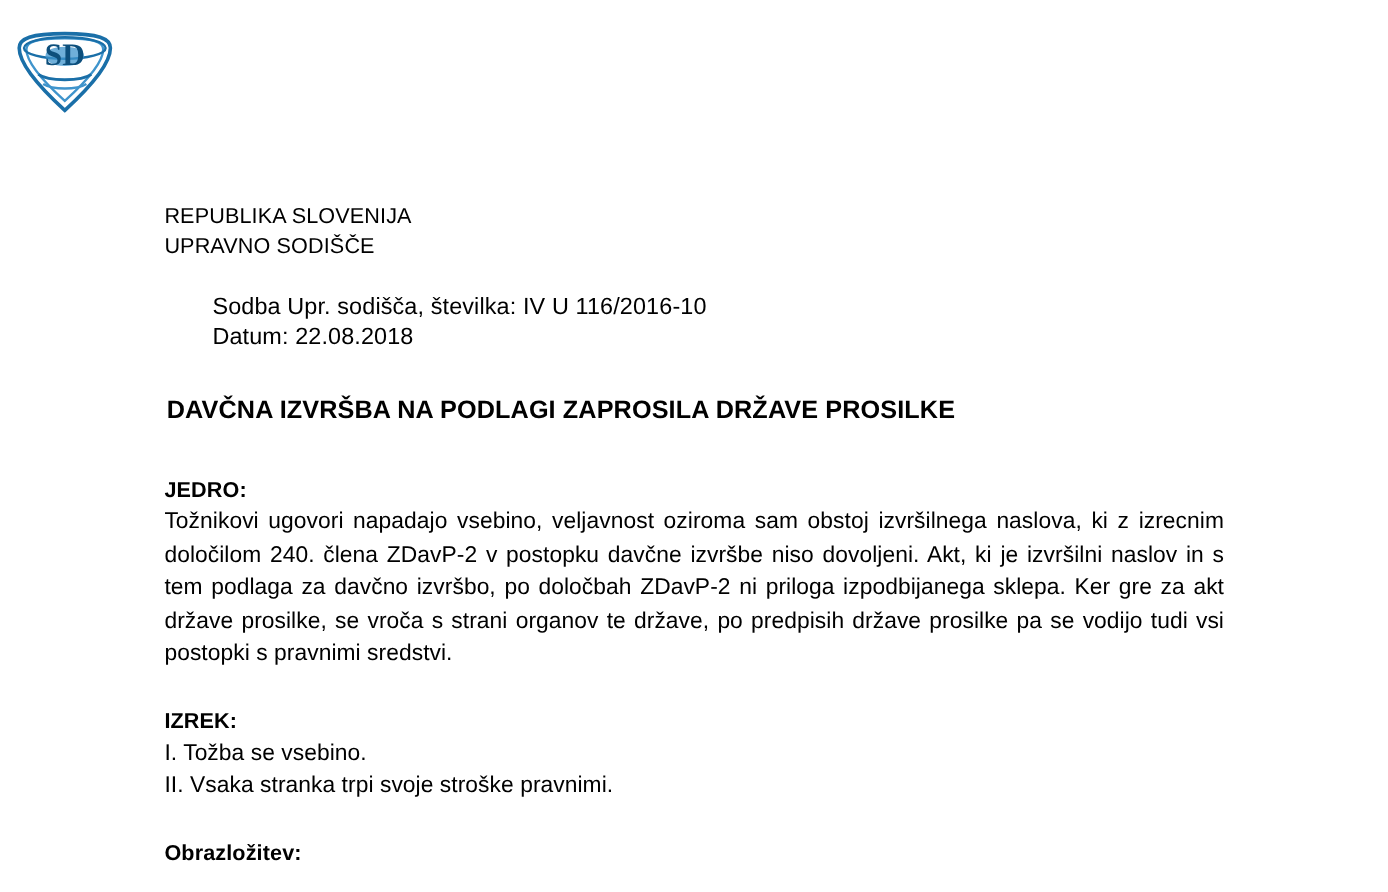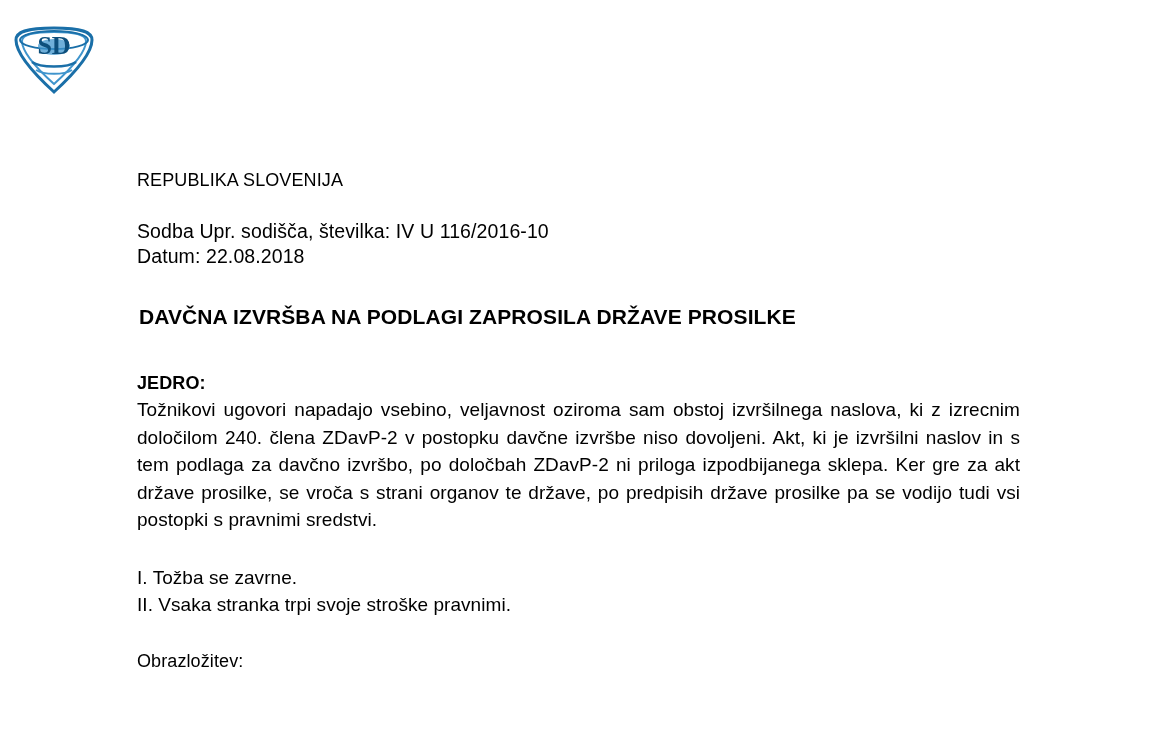--- a/index.html
+++ b/index.html
@@ -37,20 +37,21 @@
     font-size: 18px;
     line-height: 25px;
     letter-spacing: 0.1px;
   }
 
   .meta-block {
     margin-top: 26px;
     font-size: 19.5px;
     line-height: 25px;
     letter-spacing: 0.1px;
+    margin-left: 40px;
   }
 
   .doc-title {
     margin-top: 36px;
     font-size: 21px;
     font-weight: bold;
     text-align: left;
     letter-spacing: 0.1px;
     padding: 0 2px;
   }
@@ -78,21 +79,21 @@
     display: block;
   }
 
   .section.izrek {
     margin-top: 30px;
   }
   .section.obrazlozitev {
     margin-top: 30px;
   }
   .section.obrazlozitev .section-heading {
-    font-weight: normal;
+    font-weight: bold;
   }
 </style>
 </head>
 <body>
 
 <div class="logo">
   <svg viewBox="0 0 92 80" width="92" height="80" xmlns="http://www.w3.org/2000/svg">
     <g>
       <path d="M8 18 C8 10, 18 6, 46 6 C74 6, 84 10, 84 18 C84 30, 70 48, 46 70 C22 48, 8 30, 8 18 Z" fill="#ffffff" stroke="#1a6fa8" stroke-width="3"></path>
       <path d="M14 19 C14 13, 22 10, 46 10 C70 10, 78 13, 78 19 C78 29, 66 44, 46 62 C26 44, 14 29, 14 19 Z" fill="none" stroke="#3f94cc" stroke-width="2"></path>
@@ -102,37 +103,39 @@
       <path d="M24 40 C32 46, 60 46, 68 40" fill="none" stroke="#1a6fa8" stroke-width="2.5"></path>
       <path d="M28 48 C36 53, 56 53, 64 48" fill="none" stroke="#3f94cc" stroke-width="2"></path>
     </g>
   </svg>
 </div>
 
 <div class="doc">
 
   <div class="org-block">
     <span class="line">REPUBLIKA SLOVENIJA</span>
+    <span class="line">UPRAVNO SODIŠČE</span>
   </div>
 
   <div class="meta-block">
     <span class="line">Sodba Upr. sodišča, številka: IV U 116/2016-10</span>
     <span class="line">Datum: 22.08.2018</span>
   </div>
 
   <div class="doc-title">DAVČNA IZVRŠBA NA PODLAGI ZAPROSILA DRŽAVE PROSILKE</div>
 
   <div class="section jedro">
     <div class="section-heading">JEDRO:</div>
     <div class="section-body">Tožnikovi ugovori napadajo vsebino, veljavnost oziroma sam obstoj izvršilnega naslova, ki z izrecnim določilom 240. člena ZDavP-2 v postopku davčne izvršbe niso dovoljeni. Akt, ki je izvršilni naslov in s tem podlaga za davčno izvršbo, po določbah ZDavP-2 ni priloga izpodbijanega sklepa. Ker gre za akt države prosilke, se vroča s strani organov te države, po predpisih države prosilke pa se vodijo tudi vsi postopki s pravnimi sredstvi.</div>
   </div>
 
   <div class="section izrek">
+    <div class="section-heading">IZREK:</div>
     <div class="section-body plain">
-      <span class="line">I. Tožba se zavrne.</span>
+      <span class="line">I. Tožba se vsebino.</span>
       <span class="line">II. Vsaka stranka trpi svoje stroške pravnimi.</span>
     </div>
   </div>
 
   <div class="section obrazlozitev">
     <div class="section-heading">Obrazložitev:</div>
   </div>
 
 </div>
 

